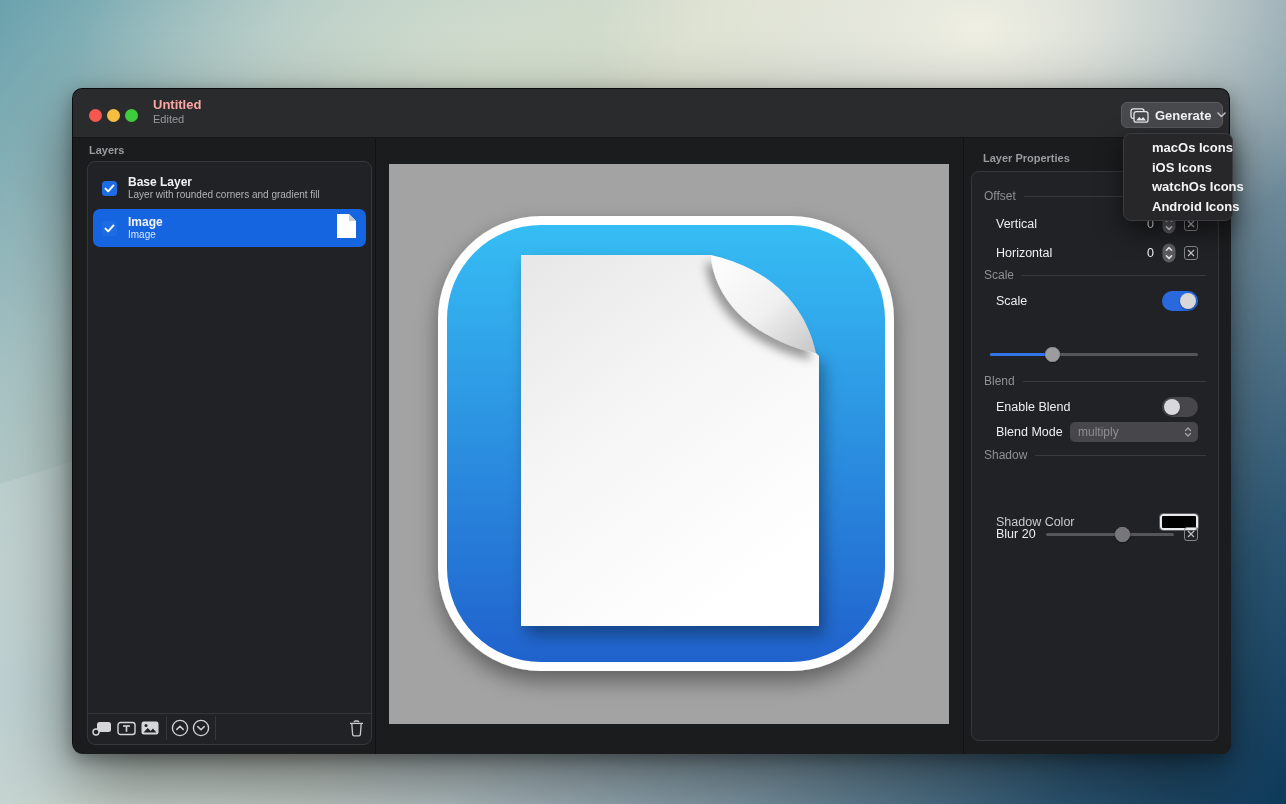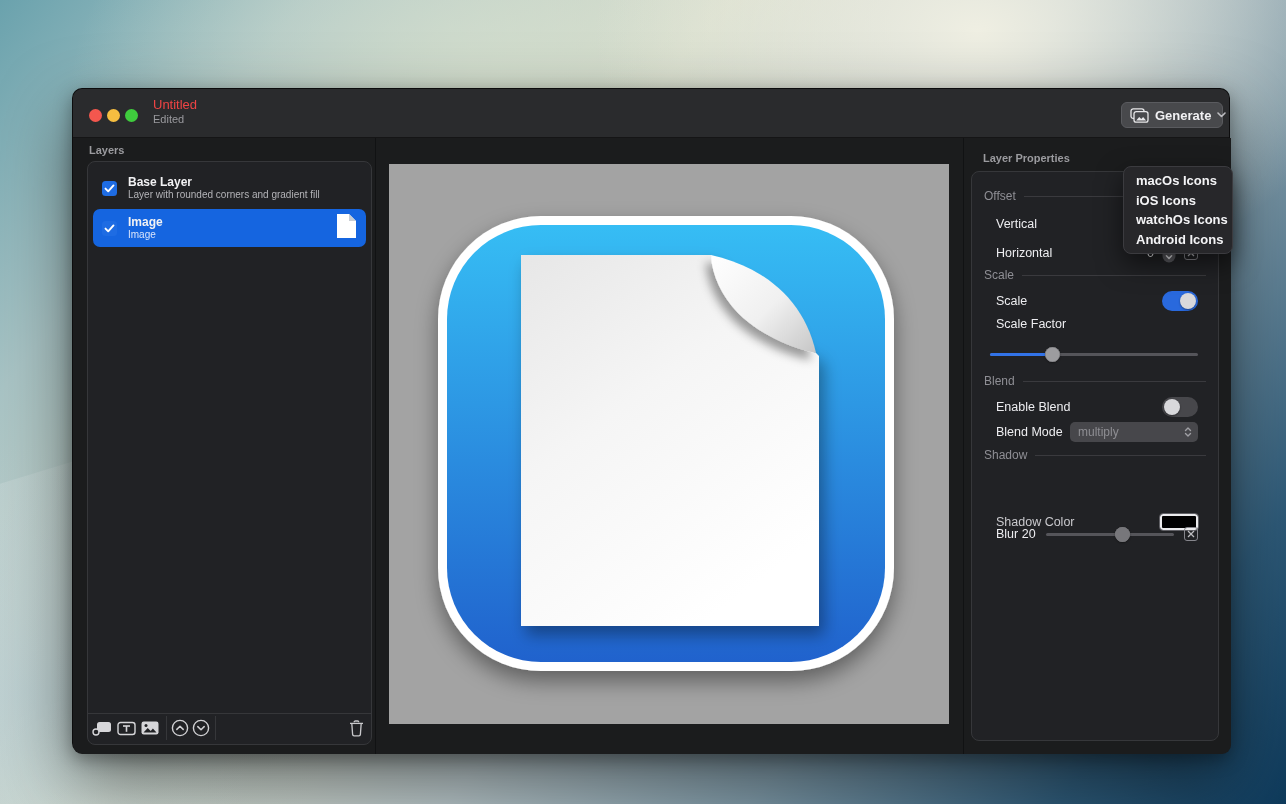--- a/index.html
+++ b/index.html
@@ -29,34 +29,34 @@
   }
   .titlebar {
     position:absolute; left:0; top:0; right:0; height:49px;
     background:#2a2b2d; border-radius:9px 9px 0 0; border-bottom:1px solid #151516;
   }
   .traffic { position:absolute; top:20px; width:13px; height:13px; border-radius:50%; }
   .t-close{ left:16px; background:#f4574e; }
   .t-min  { left:34px; background:#f6be40; }
   .t-zoom { left:52px; background:#3fcc3d; }
   .title-block { position:absolute; left:80px; top:8px; }
-  .win-title { font-size:13px; font-weight:normal; color:#ef4444; line-height:16px; }
+  .win-title { font-size:13px; font-weight:bold; color:#fca5a5; line-height:16px; }
   .win-status { font-size:11px; color:#9a9a9e; line-height:13px; }
 
   .generate-btn {
     position:absolute; left:1048px; top:13px; width:102px; height:26px;
     background:#48494c; border:1px solid #5a5b5f; border-radius:6px;
     display:flex; align-items:center; gap:6px; padding:0 8px; cursor:default;
   }
   .generate-label { font-size:13px; font-weight:600; color:#f1f1f3; }
 
   .gen-menu {
     position:absolute; left:1050px; top:44px; width:110px; z-index:60;
     background:#27272a; border:1px solid #3b3b3f; border-radius:8px;
-    padding:4px 0; box-shadow:0 10px 26px rgba(0,0,0,.55);margin-top:33px;
+    padding:4px 16px; box-shadow:0 10px 26px rgba(0,0,0,.55);
   }
   .gen-menu-item { height:19.5px; line-height:19.5px; padding:0 12px; font-size:13px; font-weight:600; color:#f4f4f6; white-space:nowrap; }
 
   .content { position:absolute; left:0; top:49px; width:1158px; height:616px; background:#1b1c1d; border-radius:0 0 9px 9px; }
   .vdiv { position:absolute; top:0; bottom:0; width:1px; background:#111213; }
   .vdiv-left { left:302px; } .vdiv-right { left:890px; }
 
   .pane-label { position:absolute; font-size:11px; font-weight:600; color:#9b9b9f; }
   .layers-label { left:16px; top:6px; }
   .props-label { left:910px; top:14px; }
@@ -343,23 +343,20 @@
           <span class="sec-line"></span>
         </div>
 
         <div class="prow r-scale">
           <span class="prow-label">Scale</span>
           <span class="toggle on">
               <span class="knob"></span>
             </span>
         </div>
 
-        <div class="prow r-factor">
-          <span class="prow-label">Scale Factor</span>
-        </div>
 
         <div class="prow r-fslider">
           <span class="slider">
             <span class="track"></span>
             <span class="fill" style="width:30%;"></span>
             <span class="thumb" style="left:calc(30% - 7.5px);"></span>
           </span>
         </div>
 
         <div class="sec sec-blend">

